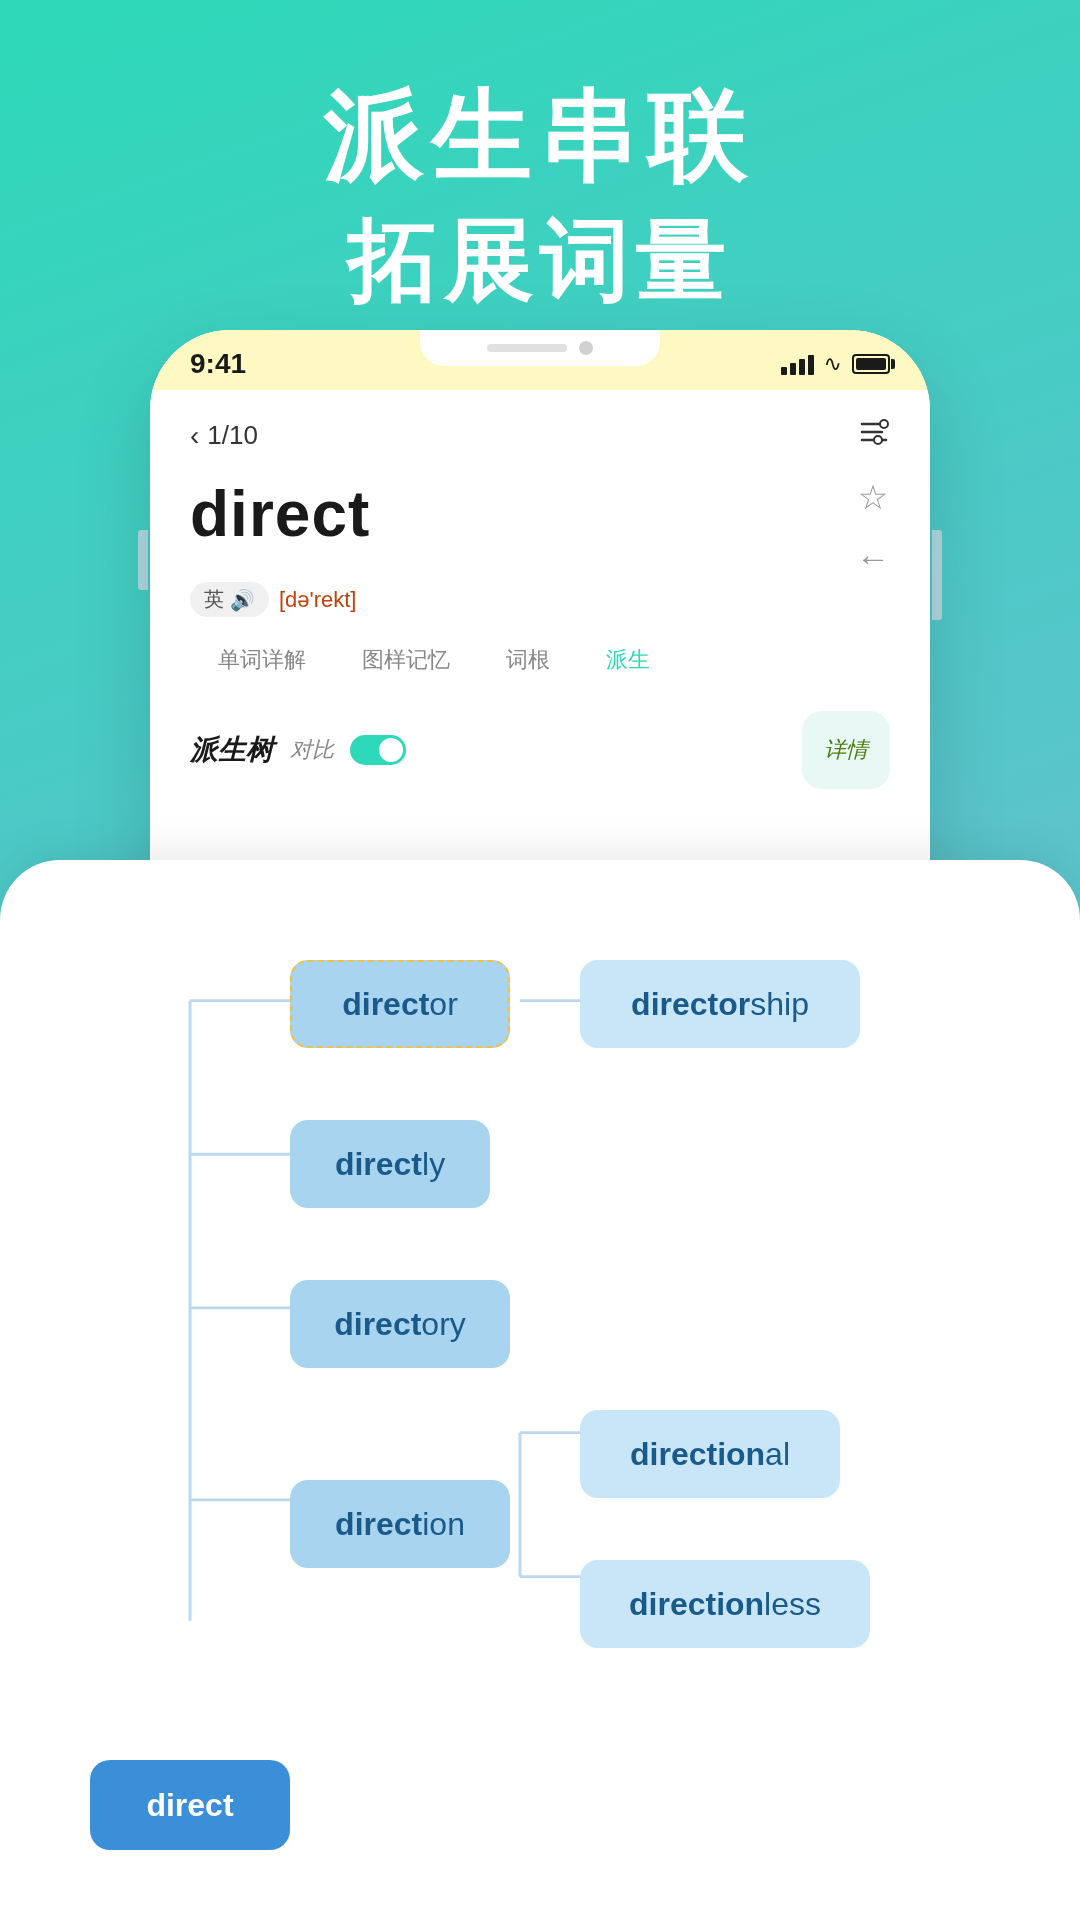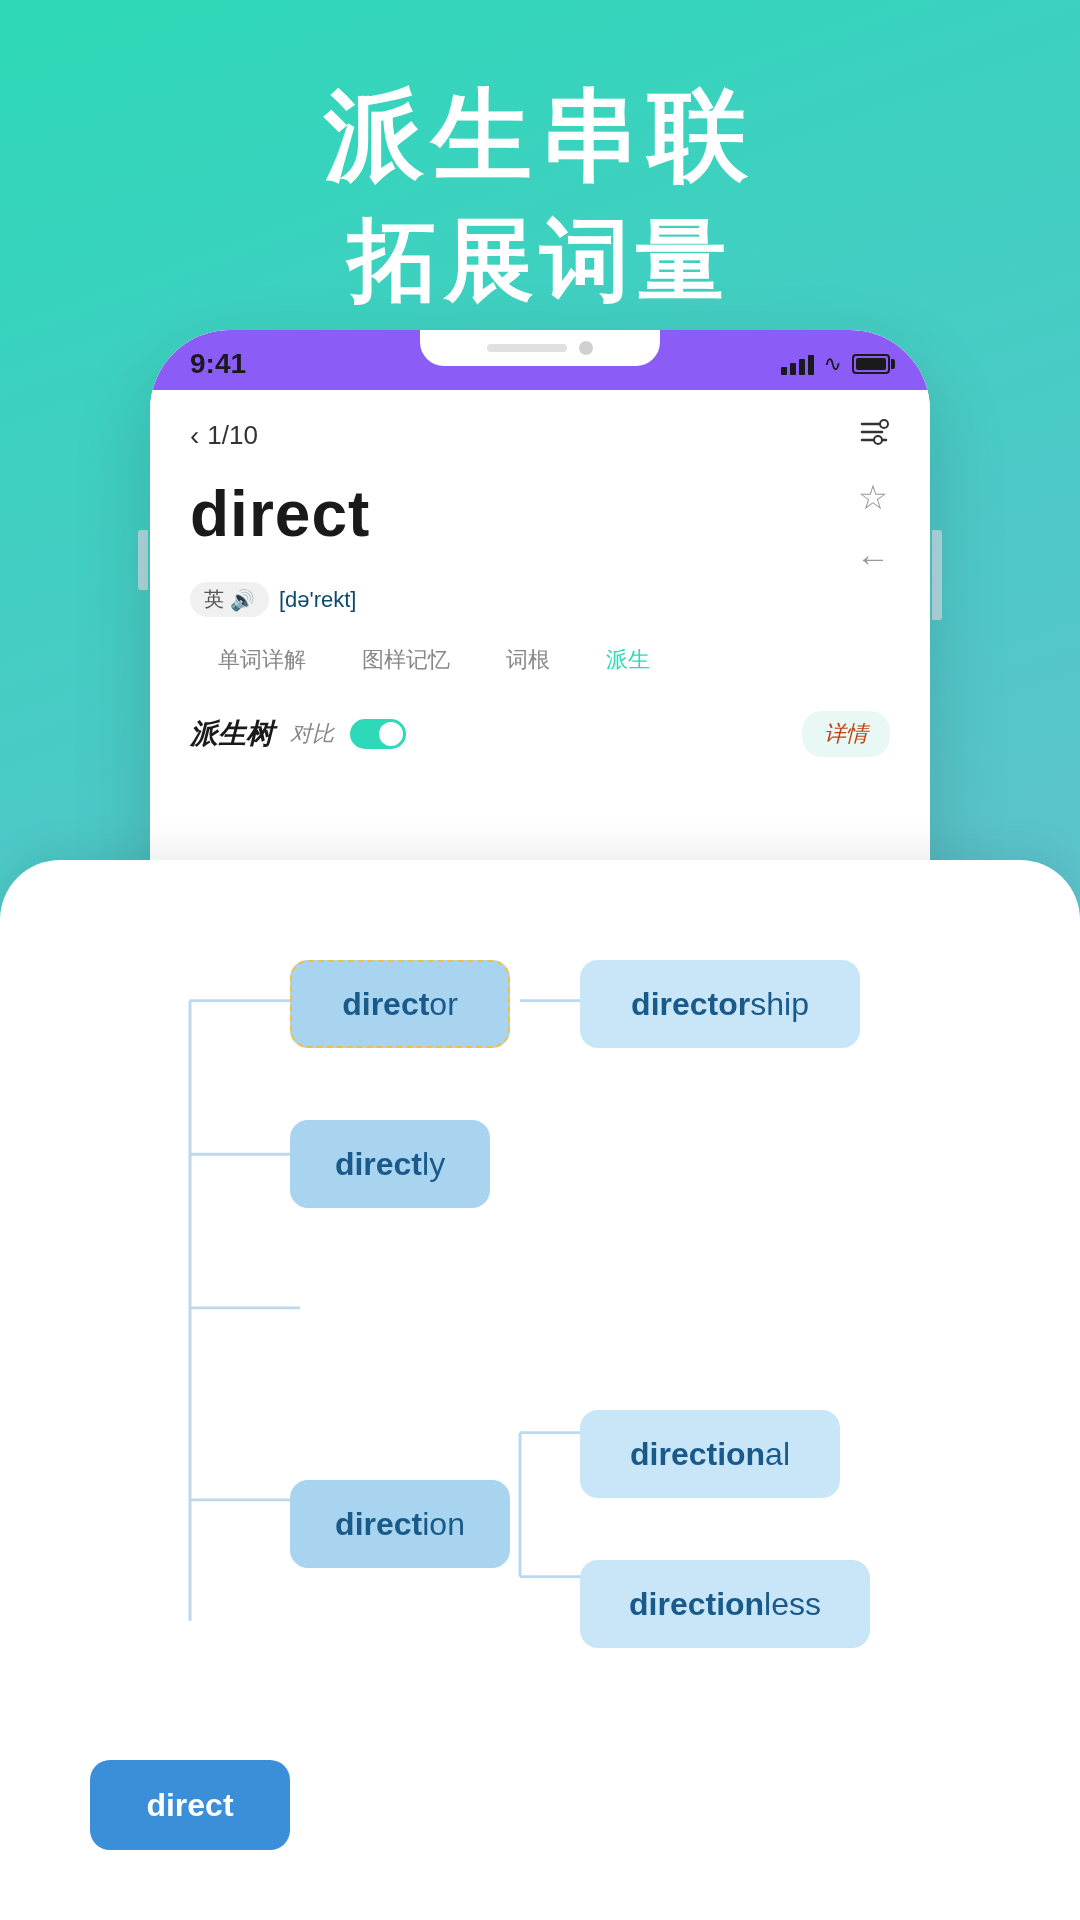--- a/index.html
+++ b/index.html
@@ -54,21 +54,21 @@
       box-shadow: 0 30px 80px rgba(0,0,0,0.15);
       overflow: hidden;
     }
 
     
     .phone-notch-bar {
       display: flex;
       justify-content: space-between;
       align-items: center;
       padding: 18px 40px 10px 40px;
-      background: #8b5cf6;
+      background: #fef9c3;
     }
     .phone-time {
       font-size: 28px;
       font-weight: 600;
       color: #1a1a1a;
     }
     .phone-status-icons {
       display: flex;
       align-items: center;
       gap: 10px;
@@ -210,21 +210,21 @@
       display: flex;
       align-items: center;
       gap: 6px;
     }
     .sound-icon {
       color: #2dd9b8;
       font-size: 20px;
     }
     .phonetic {
       font-size: 22px;
-      color: #0c4a6e;
+      color: #c2410c;
     }
 
     
     .definition {
       font-size: 26px;
       color: #444;
       margin-bottom: 28px;
     }
 
     
@@ -279,23 +279,23 @@
       position: absolute;
       right: 3px;
       top: 3px;
       width: 24px;
       height: 24px;
       background: white;
       border-radius: 50%;
     }
     .detail-btn {
       background: #e8f8f5;
-      color: #c2410c;
+      color: #4d7c0f;
       border-radius: 20px;
-      padding: 8px 22px;
+      padding: 24px 22px;
       font-size: 22px;
       cursor: pointer;
     }
 
     
     .word-tree-card {
       position: absolute;
       bottom: 0;
       left: 0;
       width: 1080px;
@@ -563,20 +563,25 @@
         <span class="word-base">director</span><span class="word-suffix">ship</span>
       </span>
     </div>
 
     <div class="word-node node-directly">
       <span>
         <span class="word-base">direct</span><span class="word-suffix">ly</span>
       </span>
     </div>
 
+    <div class="word-node node-directory">
+      <span>
+        <span class="word-base">direct</span><span class="word-suffix">ory</span>
+      </span>
+    </div>
 
     <div class="word-node node-direction">
       <span>
         <span class="word-base">direct</span><span class="word-suffix">ion</span>
       </span>
     </div>
 
     <div class="word-node node-directionless">
       <span>
         <span class="word-base">direction</span><span class="word-suffix">less</span>

